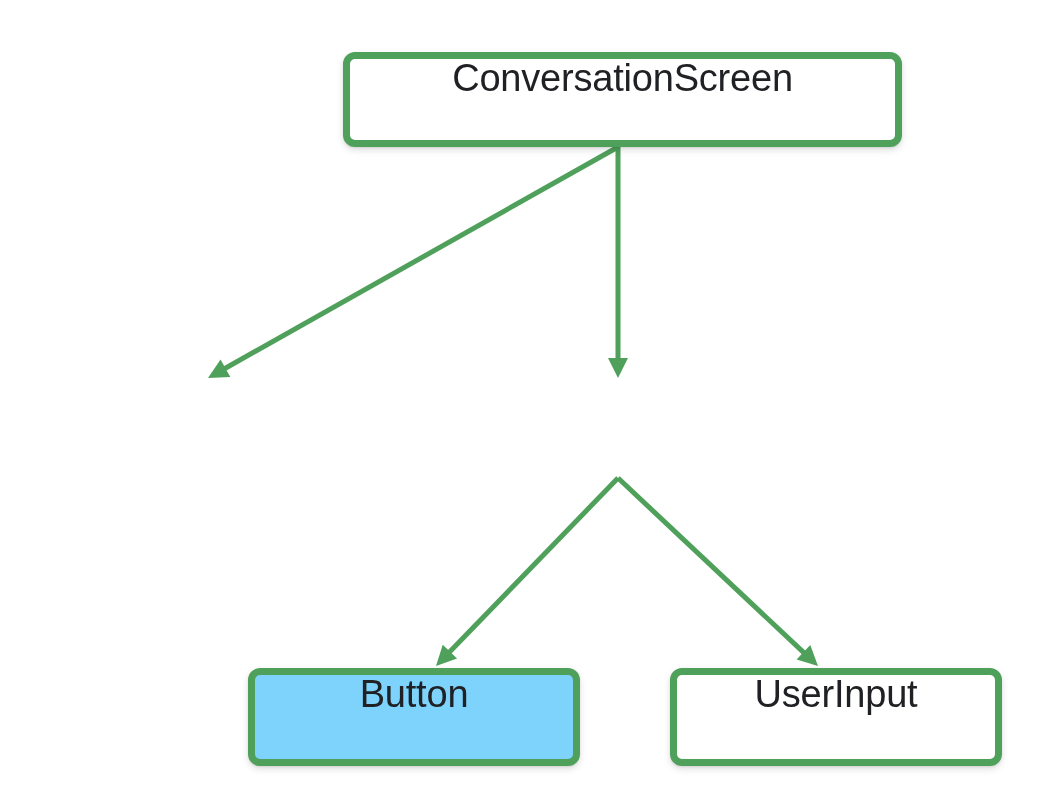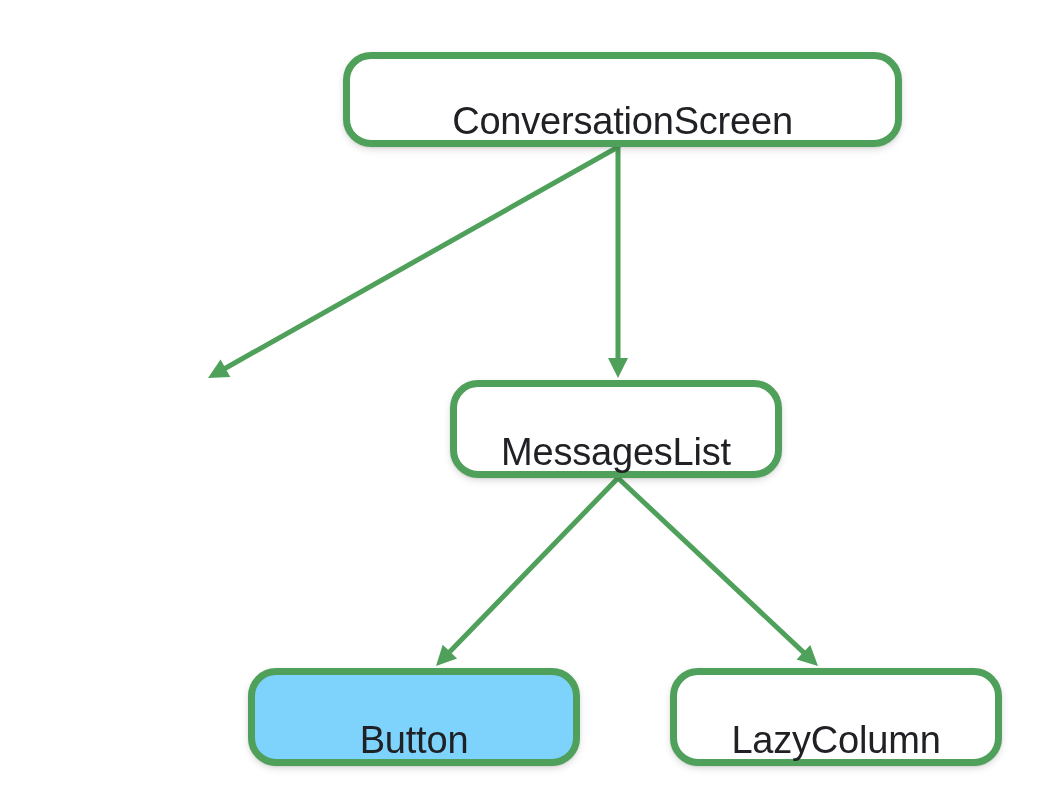--- a/index.html
+++ b/index.html
@@ -23,23 +23,23 @@
     height: 802px;
     pointer-events: none;
   }
   .node {
     position: absolute;
     box-sizing: border-box;
     background: #ffffff;
     border-style: solid;
     border-color: #4fa05a;
     border-width: 7px;
-    border-radius: 28px;
+    border-radius: 12px;
     display: flex;
-    align-items: flex-end;
+    align-items: flex-start;
     justify-content: center;
     box-shadow: 0 3px 7px rgba(0,0,0,0.13), 0 1px 2px rgba(0,0,0,0.08);
     z-index: 2;
   }
   .node-label {
     color: #202124;
     font-size: 38px;
     line-height: 1;
     letter-spacing: -0.2px;
     white-space: nowrap;
@@ -68,25 +68,22 @@
         <line x1="618" y1="478" x2="804.5932508922031" y2="653.3976558386709" stroke="#4fa05a" stroke-width="5" stroke-linecap="butt"></line>
         <polygon points="818,666 796.578346534281,659.5880765136623 810.2765467096386,645.0155231356222" fill="#4fa05a"></polygon>
       </g>
     </svg>
 
   <div class="node" style="left: 343px; top: 52px; width: 559px; height: 95px; border-color: rgb(79, 160, 90); background: rgb(255, 255, 255);">
     <span class="node-label">ConversationScreen</span>
   </div>
 
 
-  <div class="node" style="left: 450px; top: 380px; width: 332px; height: 98px; border-color: rgb(79, 160, 90); background: rgb(255, 255, 255);">
-    <span class="node-label">MessagesList</span>
-  </div>
 
   <div class="node" style="left: 248px; top: 668px; width: 332px; height: 98px; border-color: rgb(79, 160, 90); background: #7dd3fc;">
     <span class="node-label">Button</span>
   </div>
 
   <div class="node" style="left: 670px; top: 668px; width: 332px; height: 98px; border-color: rgb(79, 160, 90); background: rgb(255, 255, 255);">
-    <span class="node-label">LazyColumn</span>
+    <span class="node-label">UserInput</span>
   </div>
 
 </div>
 
 </body></html>

